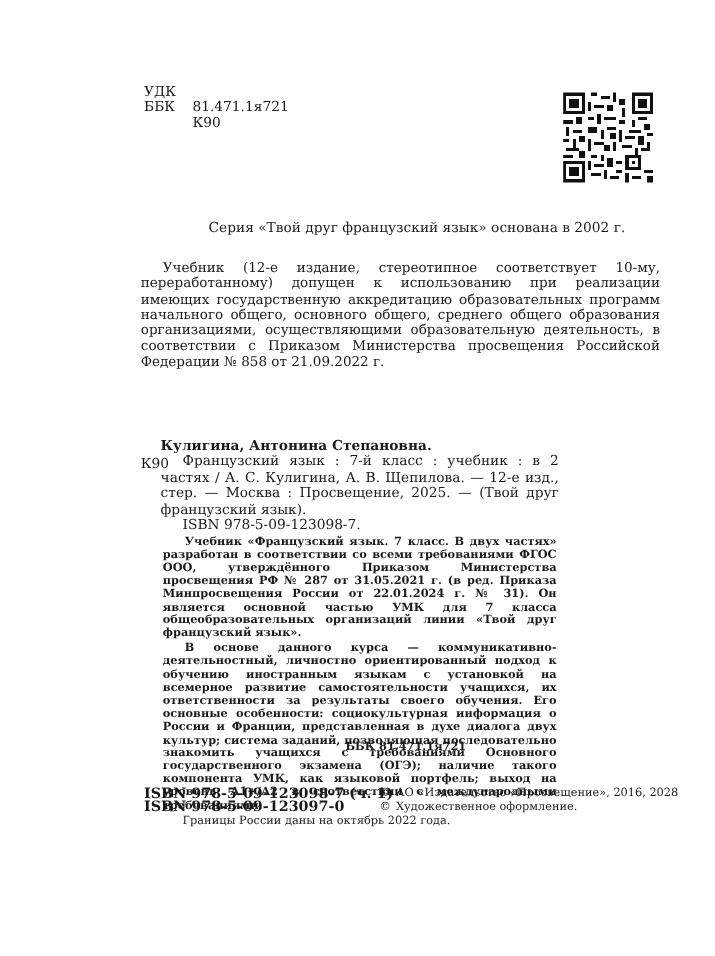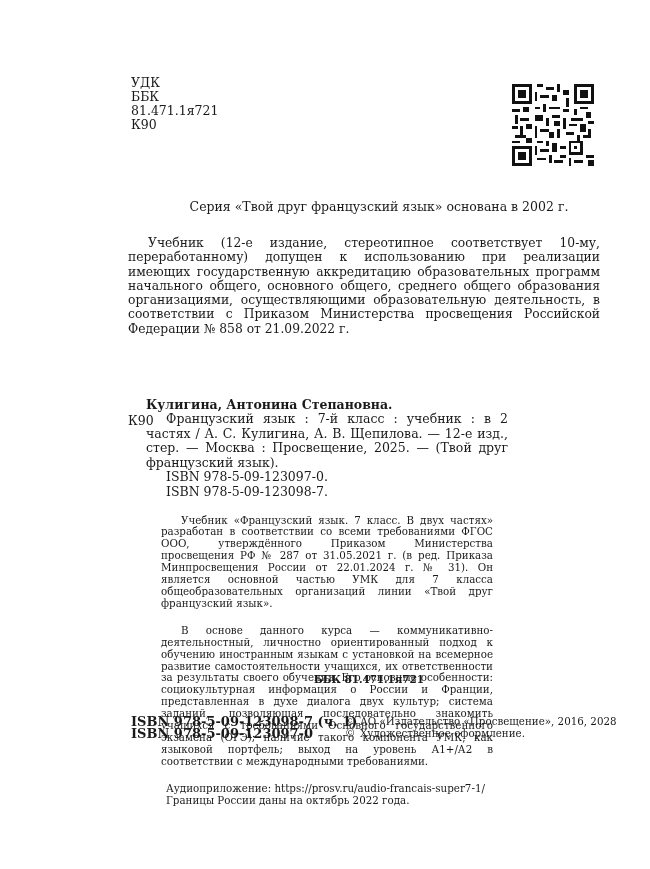--- a/index.html
+++ b/index.html
@@ -3,33 +3,33 @@
 <meta charset="utf-8">
 <style>
   html, body { margin: 0; padding: 0; background: #ffffff; }
   body {
     width: 650px; height: 869px; position: relative; overflow: hidden;
     font-family: "DejaVu Serif", "Liberation Serif", serif;
     color: #1a1a1a;
   }
   .abs { position: absolute; }
   .codes { left: 131px; top: 76px; font-size: 12.5px; line-height: 14px; }
-  .codes .row { display: flex; white-space: nowrap; flex-direction: column; }
+  .codes .row { display: flex; white-space: nowrap; }
   .codes .k { width: 44px; }
   .qr { left: 512px; top: 84px; width: 82px; height: 82px; }
   .series { left: 0; width: 650px; top: 199px; text-align: center; font-size: 12.5px; padding-left: 30px; box-sizing: border-box; margin-left: 39px; }
   .approval { left: 128px; top: 236px; width: 472px; font-size: 12.3px; line-height: 14.3px; text-align: justify; text-indent: 20px; }
   .biblio { left: 116px; top: 398px; width: 392px; }
   .author { font-weight: bold; font-size: 12.5px; line-height: 14px; padding-left: 30px; }
   .k90-side { left: 128px; top: 413px; font-size: 12.5px; }
   .bib-body { margin-left: 30px; font-size: 12.5px; line-height: 14.6px; text-align: justify; width: 362px; }
   .bib-body .first { text-indent: 20px; }
   .isbn-block { margin-left: 50px; font-size: 12.5px; line-height: 14.6px; }
   .annot { margin-left: 30px; width: 362px; font-size: 10.3px; line-height: 11.9px; text-align: justify; margin-top: 2px; }
-  .annot p { margin: 15px; text-indent: 20px; }
+  .annot p { margin: 2px; text-indent: 20px; font-weight: bold; }
   .annot .tight { margin: 0; padding-left: 20px; }
   .udk-bottom { left: 314px; top: 674px; font-weight: bold; font-size: 10.3px; line-height: 11.5px; }
   .isbn-bottom { left: 131px; top: 716px; font-weight: bold; font-size: 13px; line-height: 11.5px; }
   .copy { left: 345px; top: 716px; font-size: 10.3px; line-height: 11.5px; }
   .copy .line { display: flex; white-space: nowrap; }
   .copy .sym { width: 15px; }
 </style>
 </head>
 <body>
 
@@ -128,27 +128,25 @@
 <div class="abs approval">Учебник (12-е издание, стереотипное соответствует 10-му, переработанному) допущен к использованию при реализации имеющих государственную аккредитацию образовательных программ начального общего, основного общего, среднего общего образования организациями, осуществляющими образовательную деятельность, в соответствии с Приказом Министерства просвещения Российской Федерации № 858 от 21.09.2022 г.</div>
 
 <div class="abs k90-side">К90</div>
 
 <div class="abs biblio">
   <div class="author">Кулигина, Антонина Степановна.</div>
   <div class="bib-body">
     <div class="first">Французский язык : 7-й класс : учебник : в 2 частях / А. С. Кулигина, А. В. Щепилова. — 12-е изд., стер. — Москва : Просвещение, 2025. — (Твой друг французский язык).</div>
   </div>
   <div class="isbn-block">
-    <div>ISBN 978-5-09-123097-0.</div>
     <div>ISBN 978-5-09-123098-7.</div>
   </div>
   <div class="annot">
     <p>Учебник «Французский язык. 7 класс. В двух частях» разработан в соответствии со всеми требованиями ФГОС ООО, утверждённого Приказом Министерства просвещения РФ № 287 от 31.05.2021 г. (в ред. Приказа Минпросвещения России от 22.01.2024 г. № 31). Он является основной частью УМК для 7 класса общеобразовательных организаций линии «Твой друг французский язык».</p>
     <p>В основе данного курса — коммуникативно-деятельностный, личностно ориентированный подход к обучению иностранным языкам с установкой на всемерное развитие самостоятельности учащихся, их ответственности за результаты своего обучения. Его основные особенности: социокультурная информация о России и Франции, представленная в духе диалога двух культур; система заданий, позволяющая последовательно знакомить учащихся с требованиями Основного государственного экзамена (ОГЭ); наличие такого компонента УМК, как языковой портфель; выход на уровень А1+/А2 в соответствии с международными требованиями.</p>
-    <div class="tight">Аудиоприложение: https://prosv.ru/audio-francais-super7-1/</div>
     <div class="tight">Границы России даны на октябрь 2022 года.</div>
   </div>
 </div>
 
 <div class="abs udk-bottom">
   <div>ББК 81.471.1я721</div>
 </div>
 
 <div class="abs isbn-bottom">
   <div>ISBN 978-5-09-123098-7 (ч. 1)</div>

